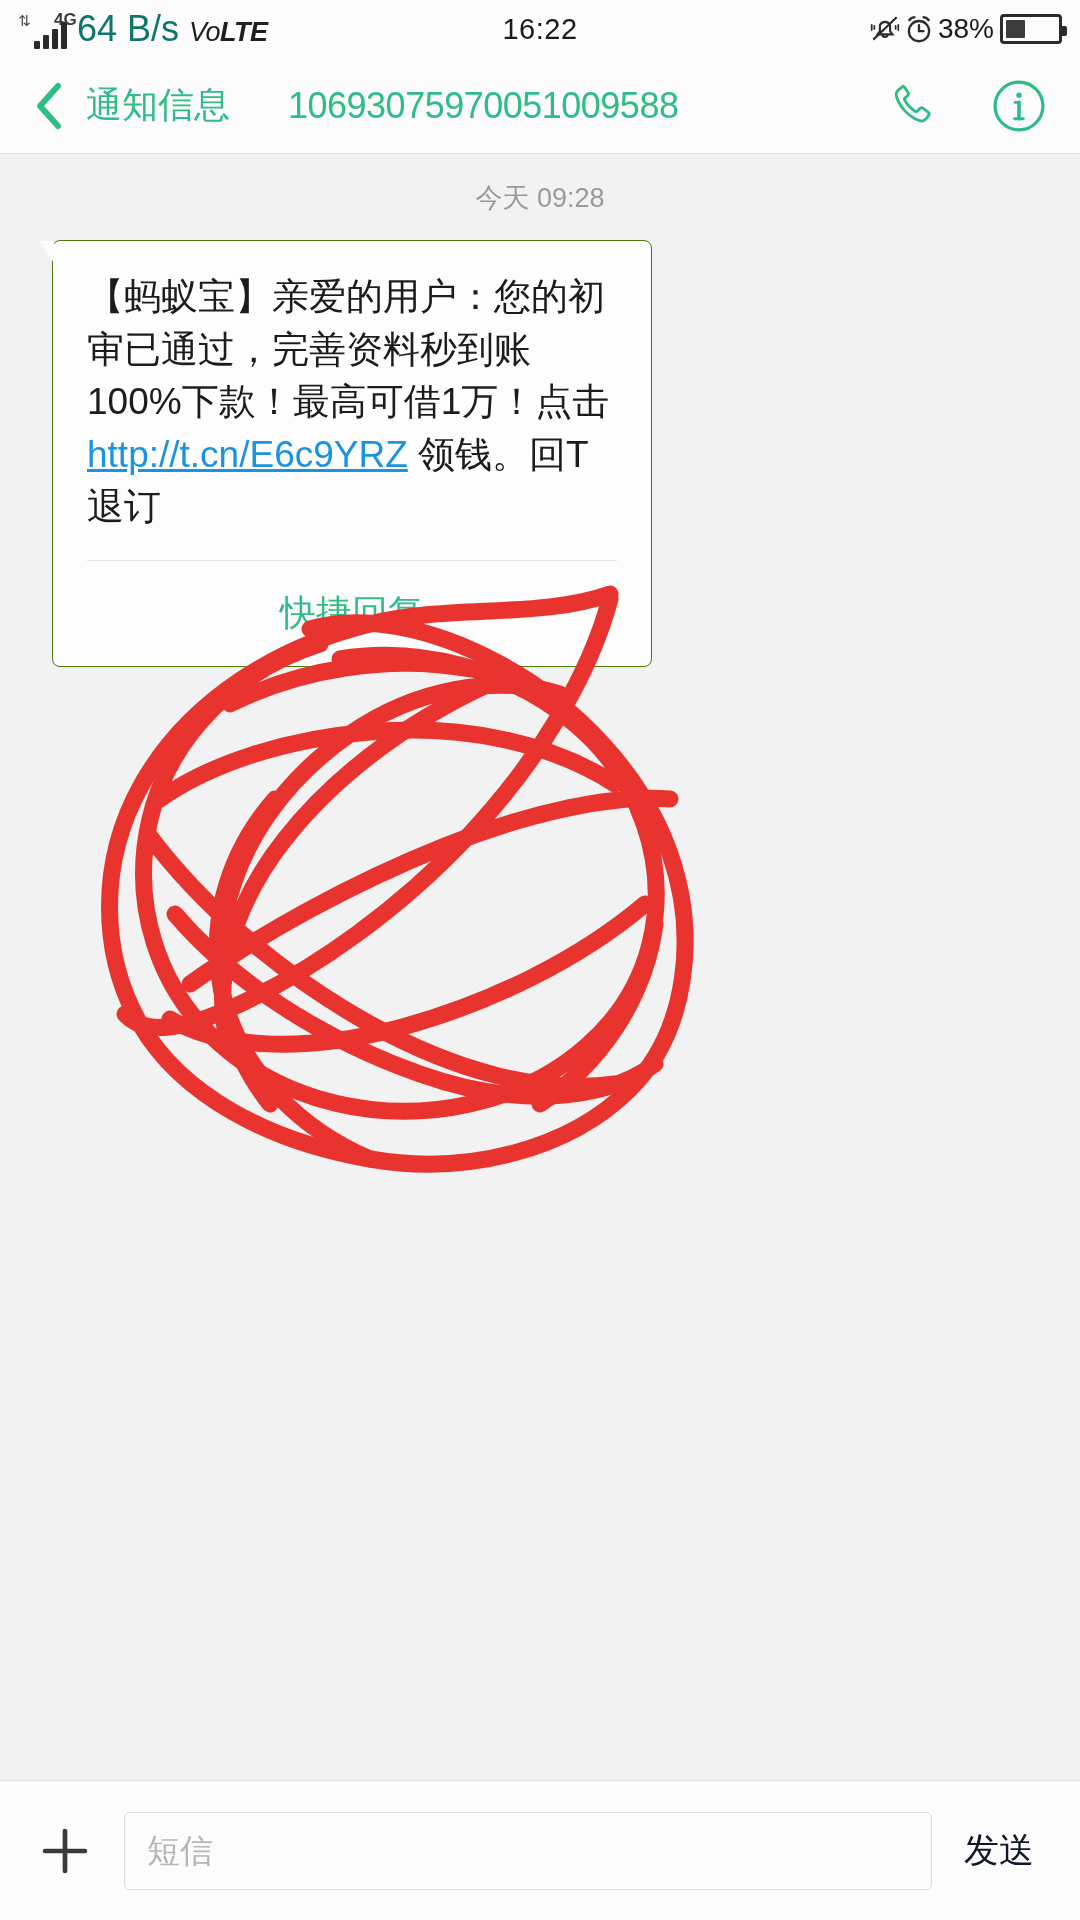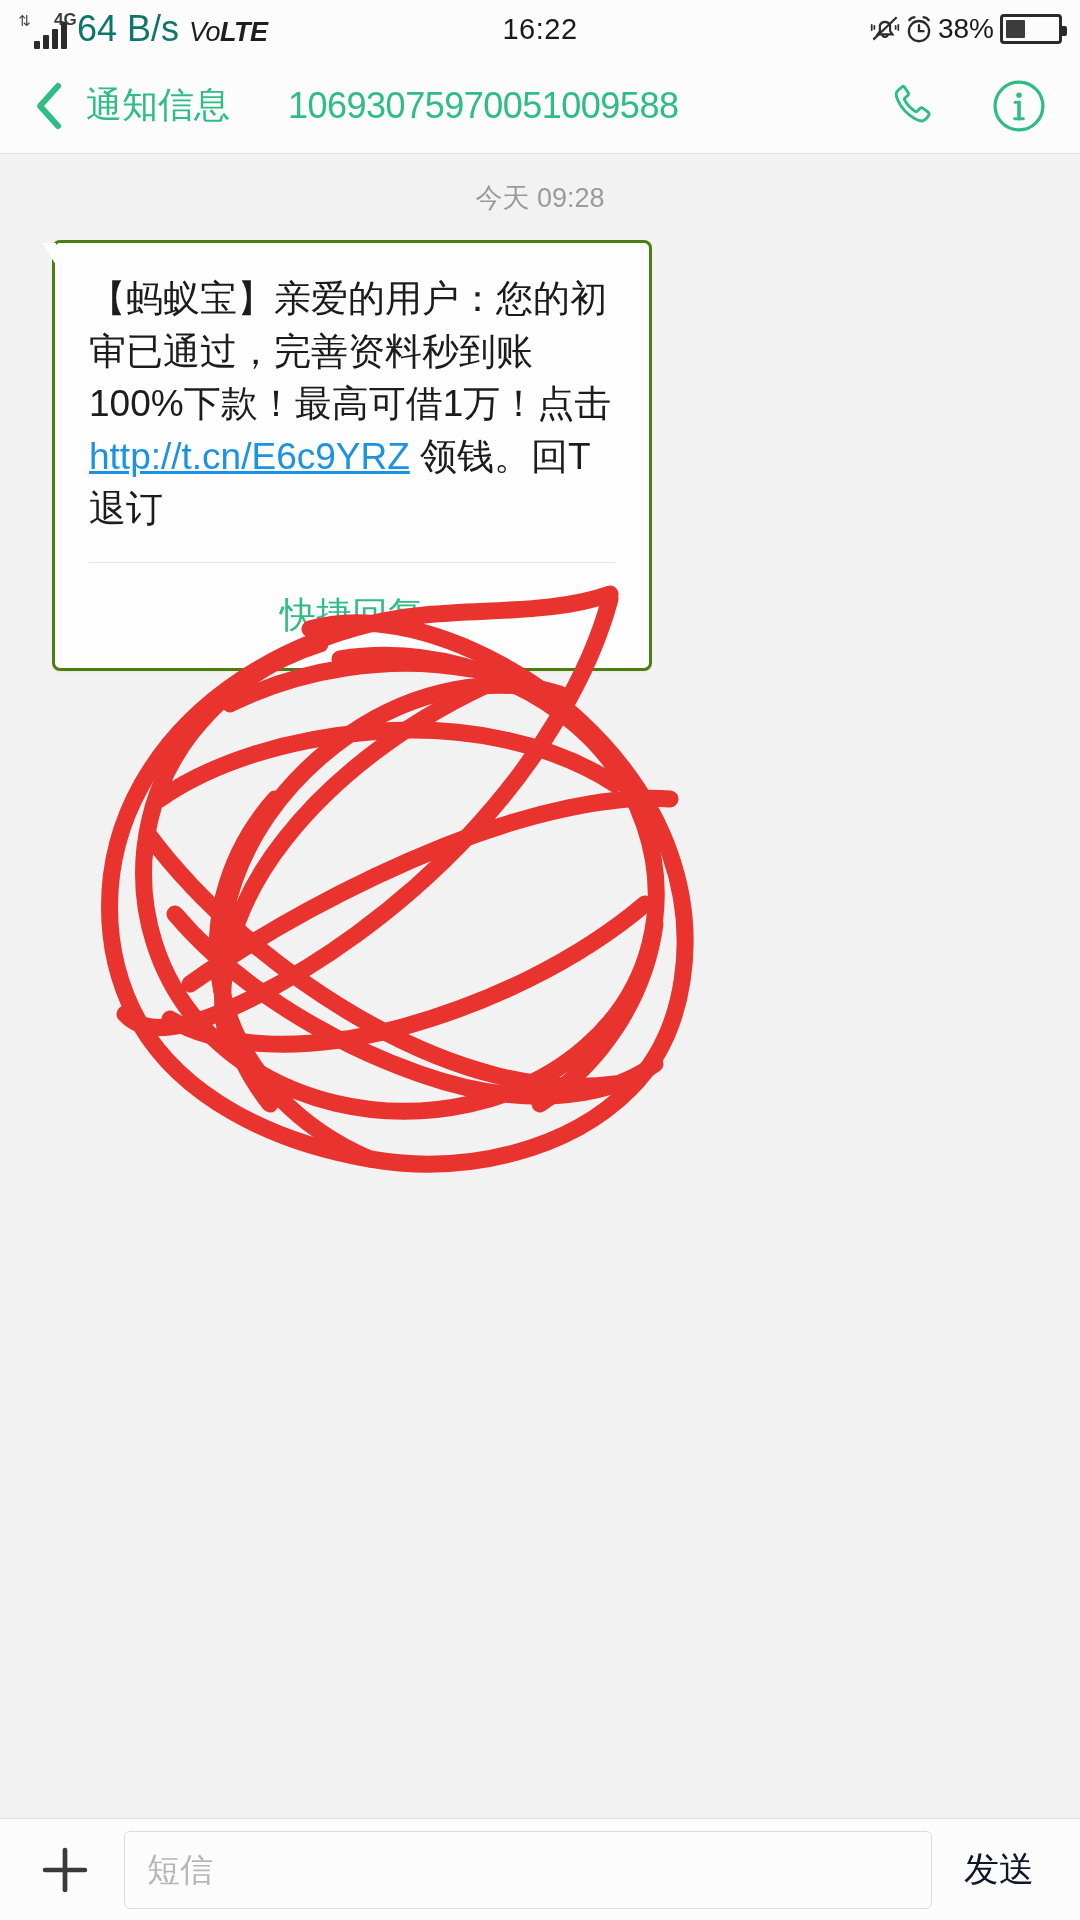--- a/index.html
+++ b/index.html
@@ -173,21 +173,21 @@
   .day-stamp {
     text-align: center;
     font-size: 27px;
     color: #9a9a9a;
     margin-bottom: 24px;
   }
   .bubble-row { display: flex; padding: 0 52px 0 52px; }
   .bubble {
     position: relative;
     background: #fdfdfd;
-    border: 3px solid #4d7c0f;
+    border: 1px solid #4d7c0f;
     border-radius: 8px;
     max-width: 600px;
     padding: 30px 34px 0 34px;
     box-shadow: 0 1px 2px rgba(0,0,0,0.05);
   }
   .bubble::before {
     content: "";
     position: absolute;
     left: -13px;
     top: 0px;
@@ -225,21 +225,21 @@
     left: 70px;
     top: 430px;
     width: 660px;
     height: 620px;
     pointer-events: none;
   }
 
   
   .composer {
     flex: 0 0 auto;
-    height: 102px;
+    height: 140px;
     background: #fcfcfc;
     border-top: 1px solid #e0e0e0;
     display: flex;
     align-items: center;
     padding: 0 28px;
   }
   .plus-btn {
     width: 74px; height: 74px;
     display: flex; align-items: center; justify-content: center;
     flex: 0 0 auto;

